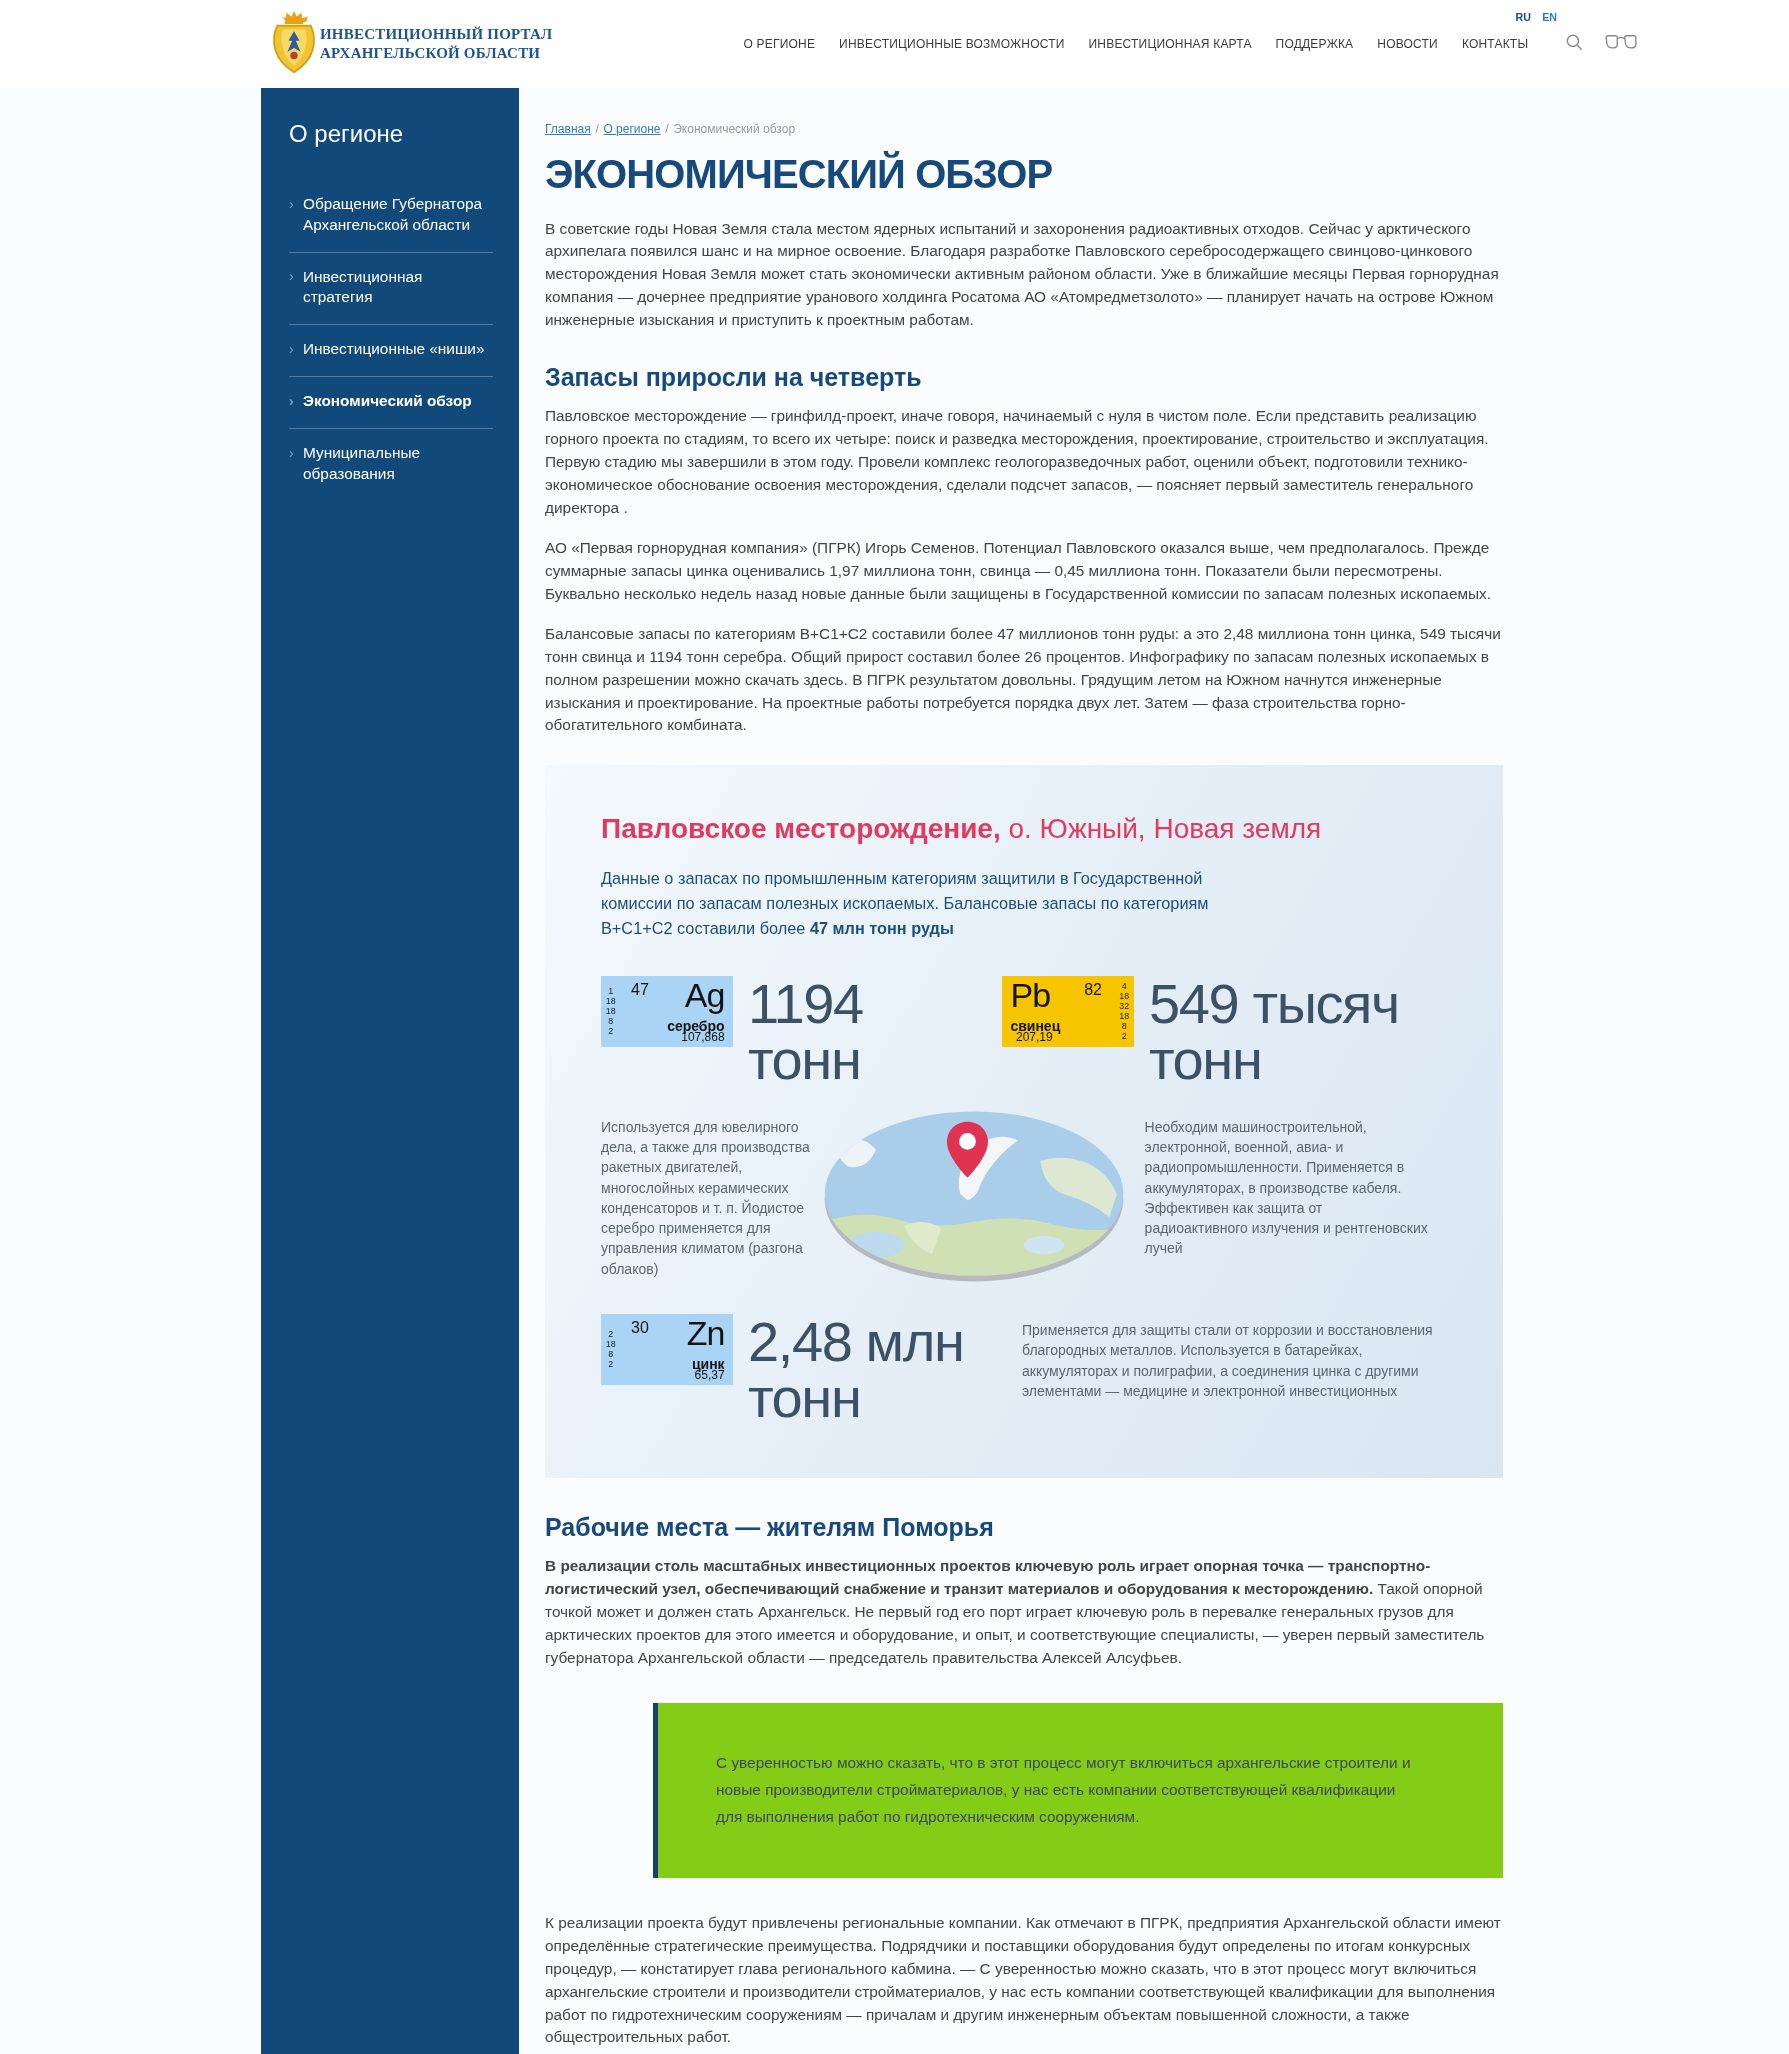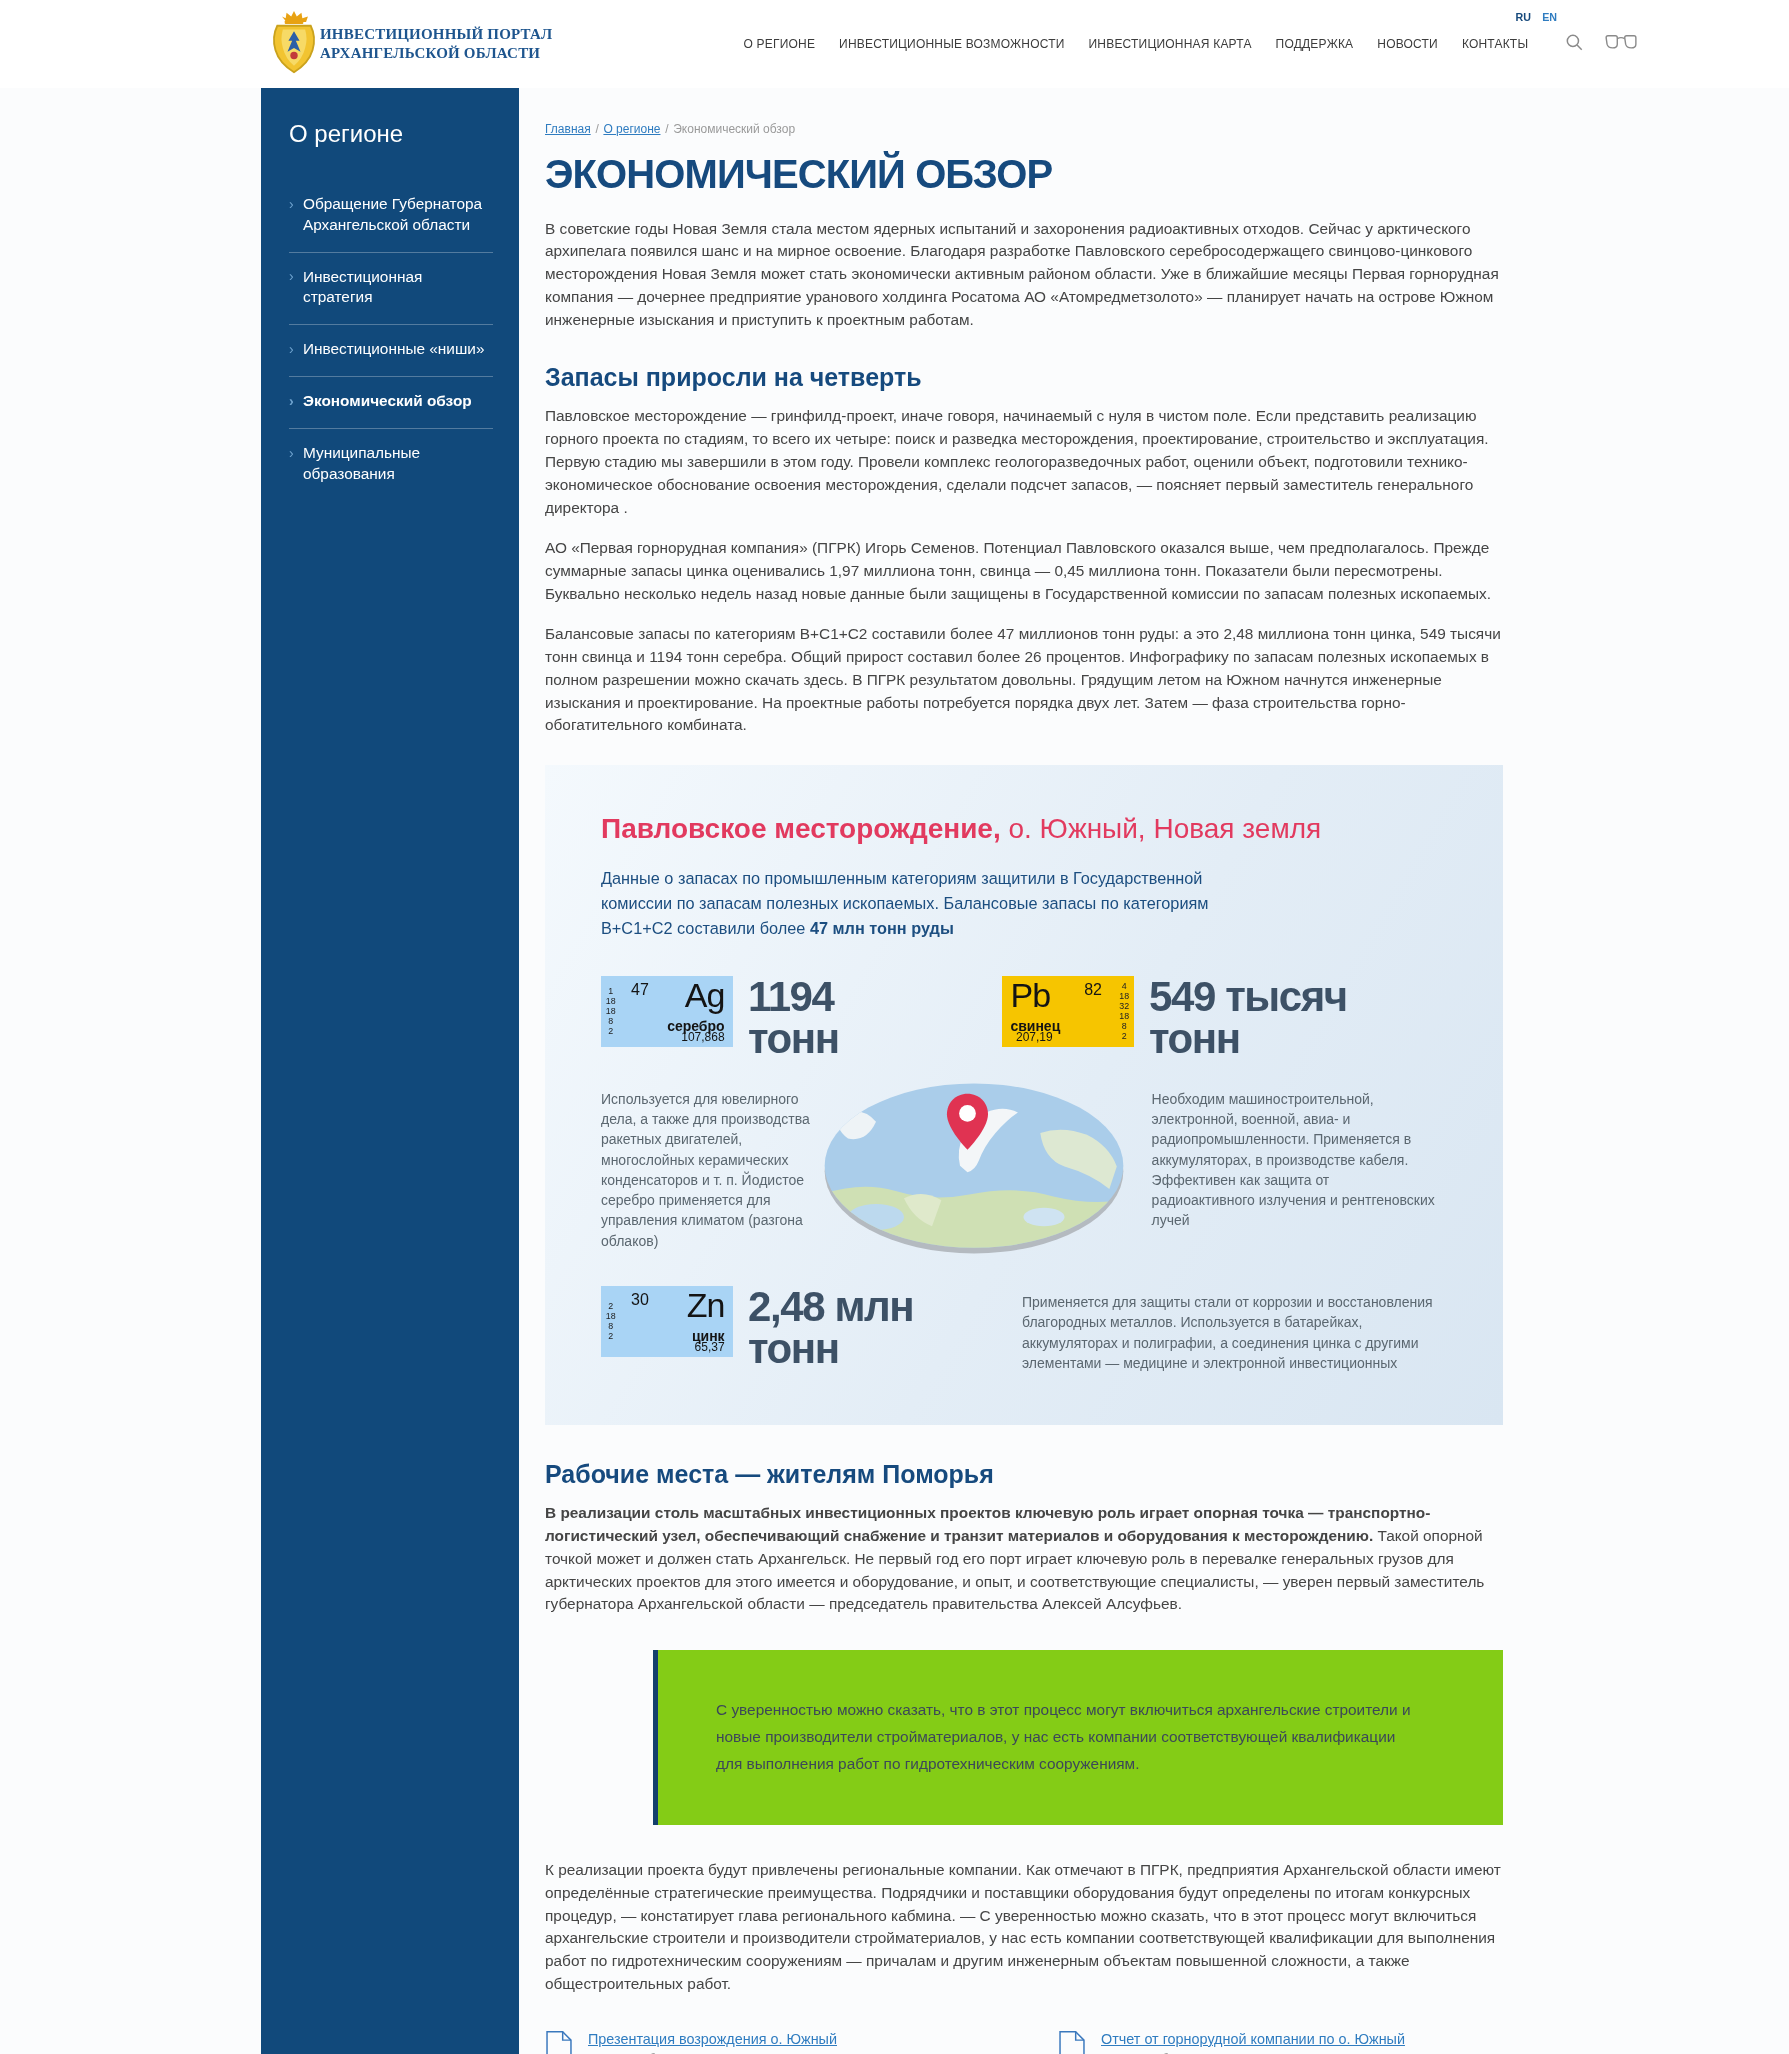--- a/index.html
+++ b/index.html
@@ -46,29 +46,29 @@
   .el-card.l .shells { left:2.8px; } .el-card.r .shells { right:2.8px; }
   .el-card .num { position:absolute; top:4.7px; font-size:16px; }
   .el-card.l .num { left:30px; } .el-card.r .num { right:32px; }
   .el-card .sym { position:absolute; top:0px; font-size:34px; font-weight:500; letter-spacing:-0.9px; }
   .el-card.l .sym { right:8.4px; } .el-card.r .sym { left:8.4px; }
   .el-card .name { position:absolute; bottom:13px; font-weight:bold; font-size:14px; }
   .el-card.l .name { right:8.4px; } .el-card.r .name { left:8.4px; }
   .el-card .mass { position:absolute; bottom:3.7px; font-size:12px; }
   .el-card.l .mass { right:8.4px; } .el-card.r .mass { left:14px;text-align:center; }
 
-  .big-val { color:#3d5166; font-weight:700; font-size:42px; line-height:1.0; letter-spacing:-1.4px; }
+  .big-val { color:#3d5166; font-weight:400; font-size:56px; line-height:1.0; letter-spacing:-1.4px; }
   .pair { display:flex; gap:15px; align-items:flex-start; }
   .ip-row1 { display:flex; margin-bottom:17px; }
   .ip-row1 .pair:first-child { width:401px; flex:none; }
   .ip-row2 { display:flex; }
   .ip-desc { font-size:14px; line-height:1.45; color:#5b6770; }
   .desc-silver { width:213px; flex:none; padding-top:11.2px; }
   .mapwrap { width:308px; flex:none; margin-left:5.6px; position:relative; }
-  .desc-lead { width:284px; margin-left:24px; padding-top:11.2px; }
+  .desc-lead { width:284px; margin-left:17px; padding-top:11.2px; }
   .ip-row3 { display:flex; margin-top:24px; align-items:flex-start; }
   .ip-row3 .pair { width:421px; flex:none; }
   .desc-zinc { width:420px; padding-top:5.6px; }
 
   
   .quote { margin:34px 0 34px 108px; background:#84cc16; border-left:5.6px solid #13406d; padding:47px 89px 47px 58px; }
   .quote p { color:#3c4858; font-size:15.4px; line-height:1.75; margin:0; }
 
   
   .docs { display:grid; grid-template-columns:513px 1fr; row-gap:24px; margin:34px 0 56px; }

